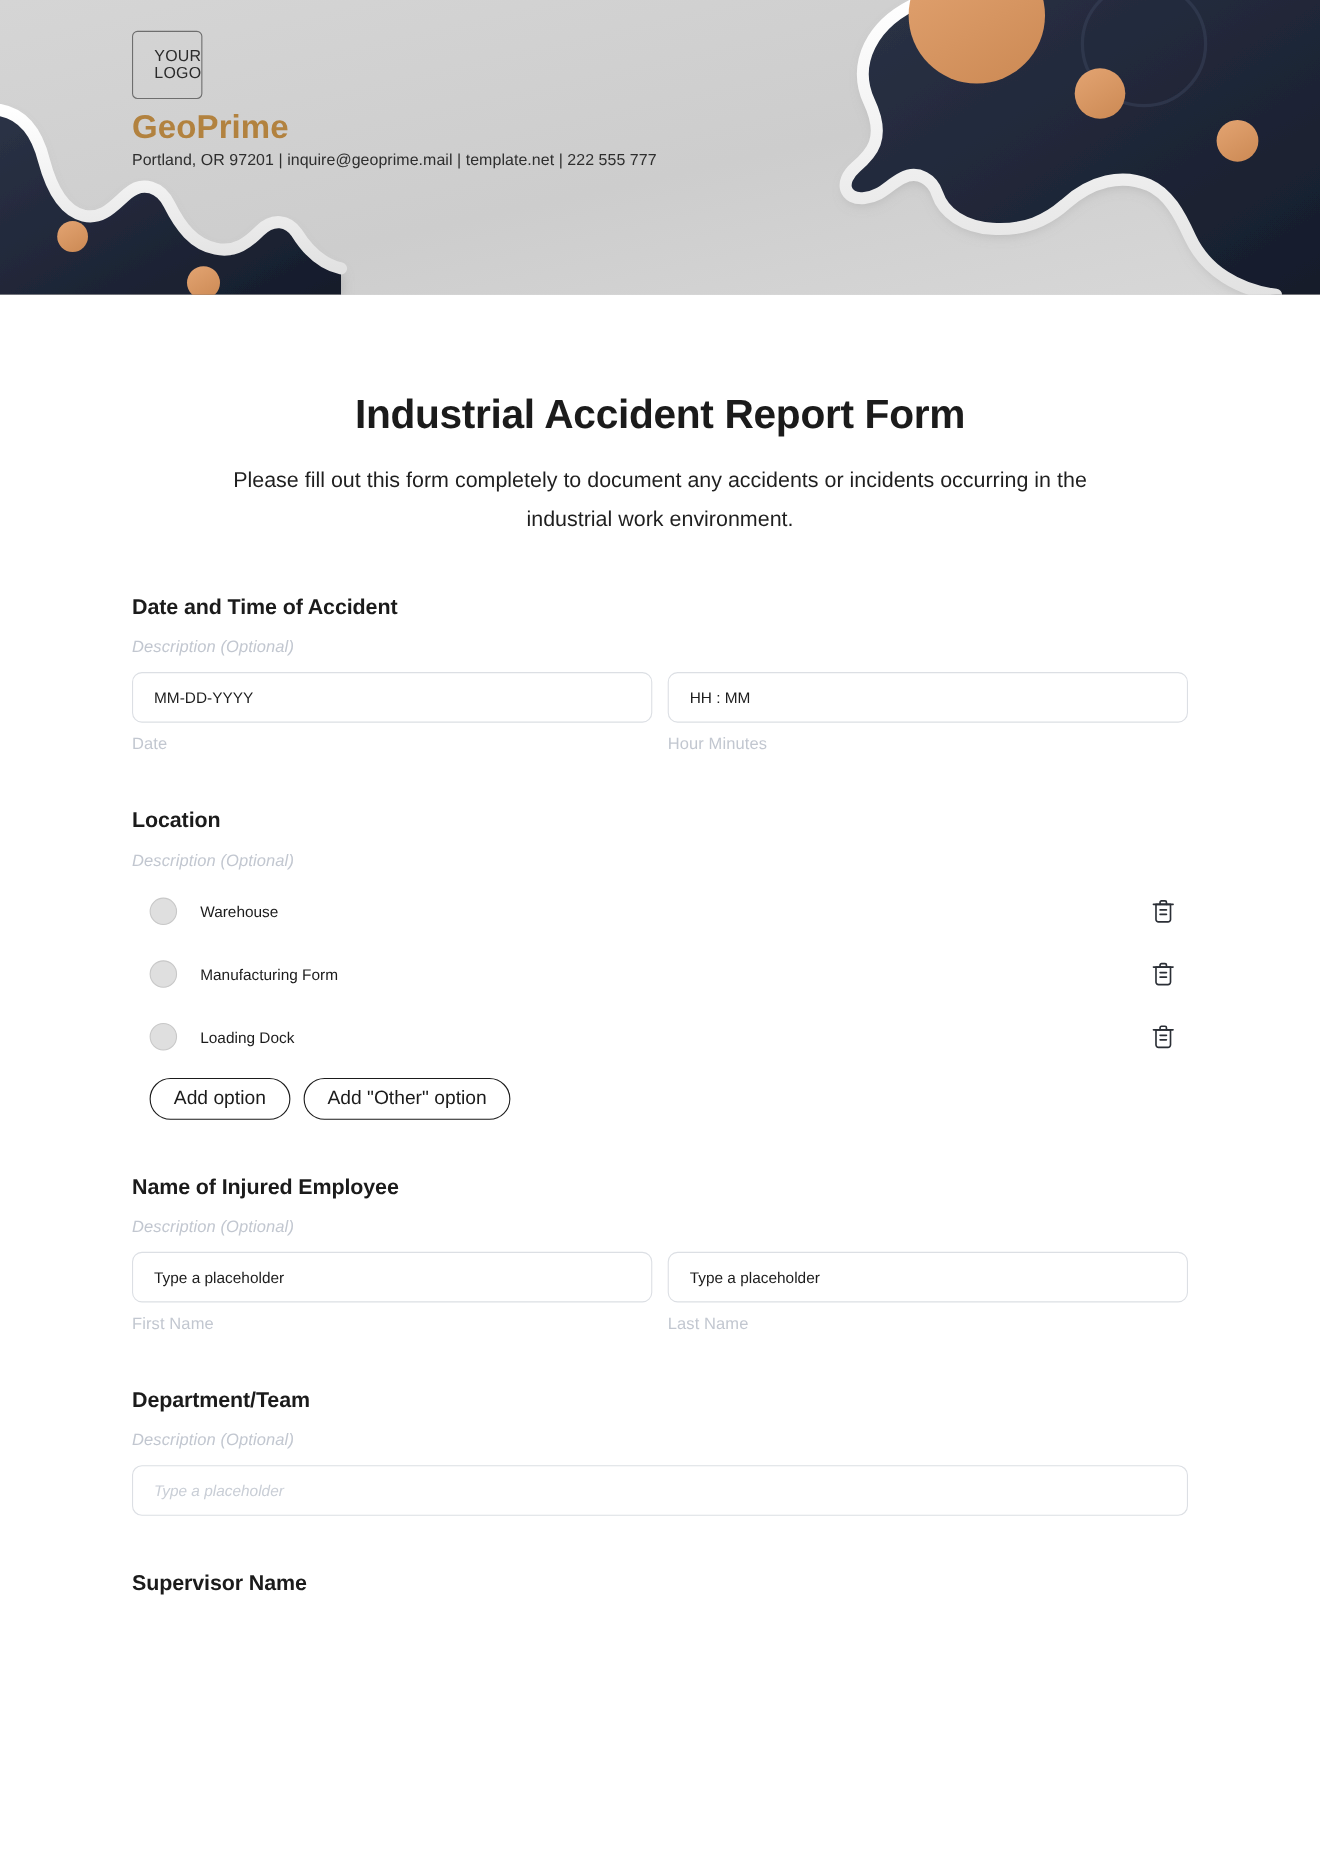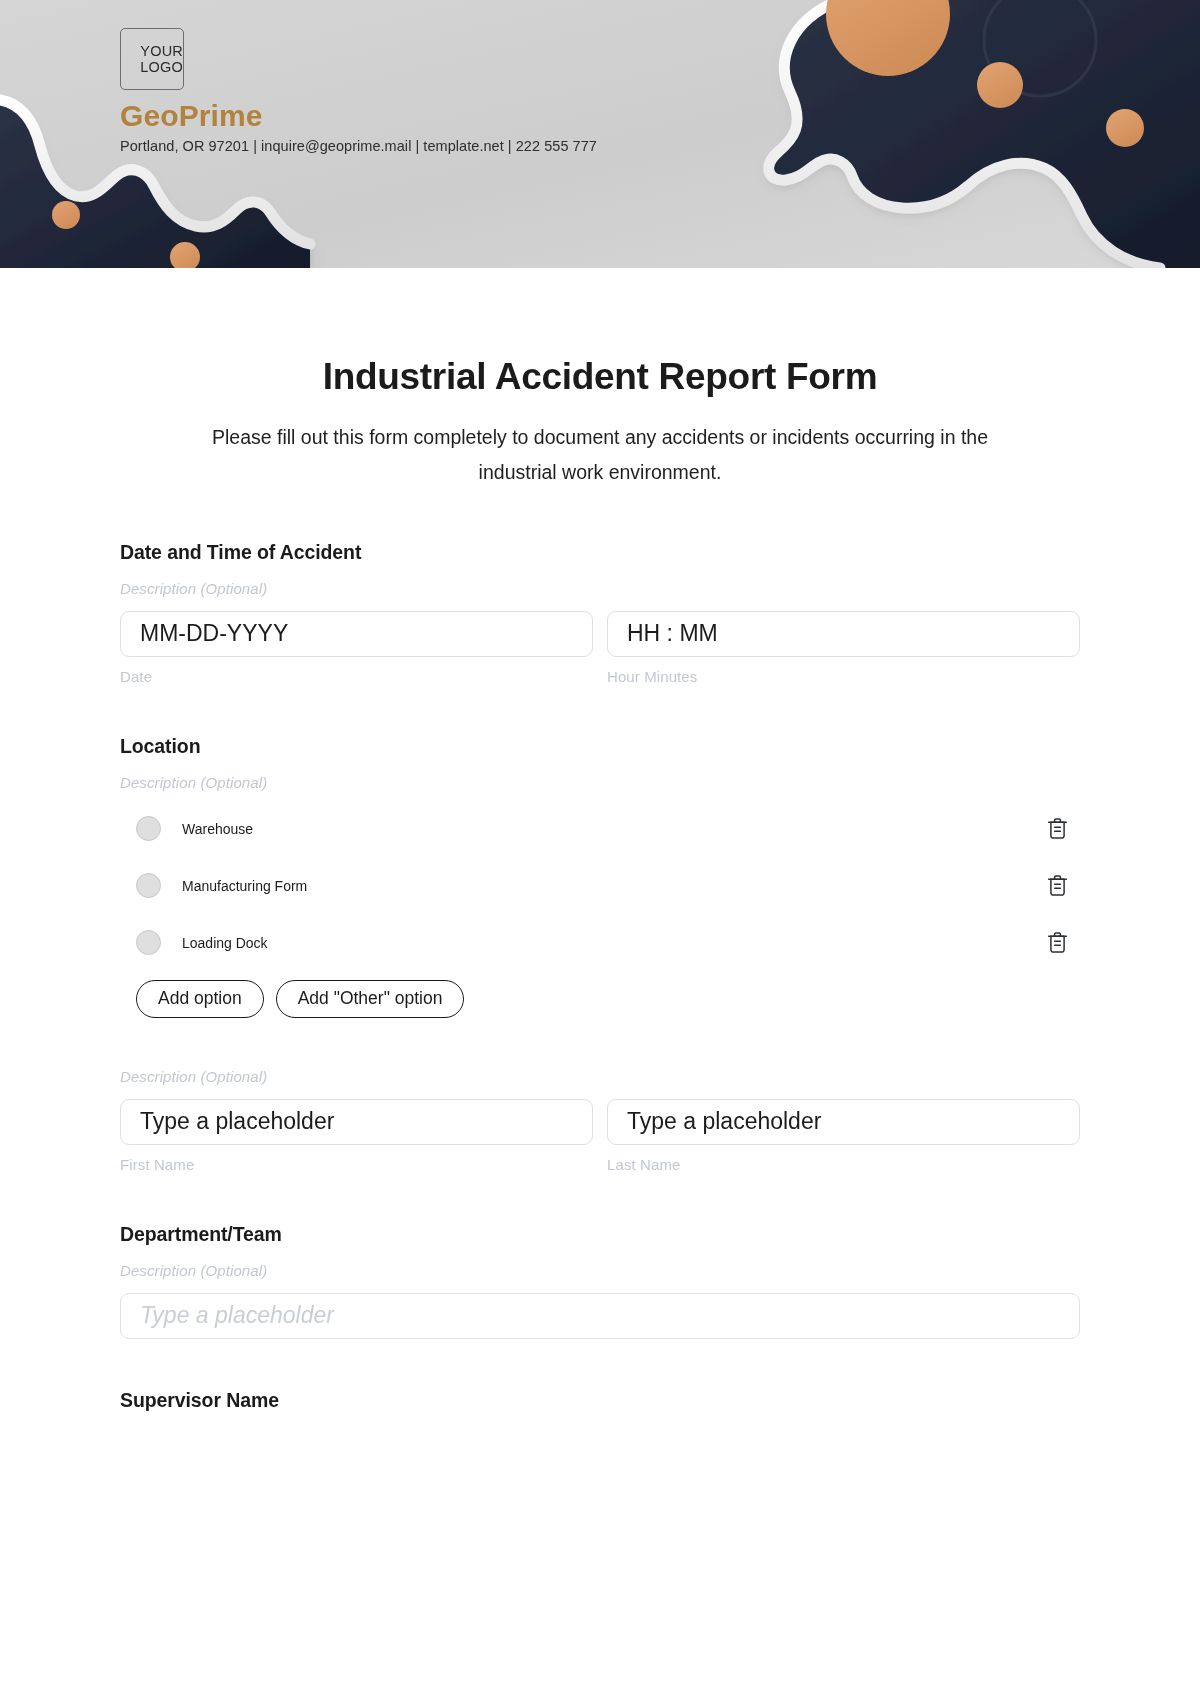--- a/index.html
+++ b/index.html
@@ -113,21 +113,21 @@
   }
   .input-col { flex: 1 1 0; min-width: 0; }
   .text-input {
     width: 100%;
     height: 46px;
     border: 1px solid #dcdfe4;
     border-radius: 9px;
     background: #fff;
     padding: 0 19px;
     font-family: "Liberation Sans", sans-serif;
-    font-size: 23px;
+    font-size: 14px;
     color: #1c1c1c;
     display: flex;
     align-items: center;
   }
   .text-input.ghost { color: #c9ced6; font-style: italic; }
   .sub-label {
     margin-top: 11px;
     font-size: 15px;
     color: #c2c7d0;
     letter-spacing: .1px;
@@ -335,20 +335,21 @@
 
     </div>
 
     <div class="option-actions">
       <button class="pill-btn">Add option</button>
       <button class="pill-btn">Add "Other" option</button>
     </div>
   </div>
 
   <div class="field-block">
+    <div class="field-label">Name of Injured Employee</div>
     <div class="field-desc">Description (Optional)</div>
     <div class="input-row">
       <div class="input-col">
         <div class="text-input">Type a placeholder</div>
         <div class="sub-label">First Name</div>
       </div>
       <div class="input-col">
         <div class="text-input">Type a placeholder</div>
         <div class="sub-label">Last Name</div>
       </div>

